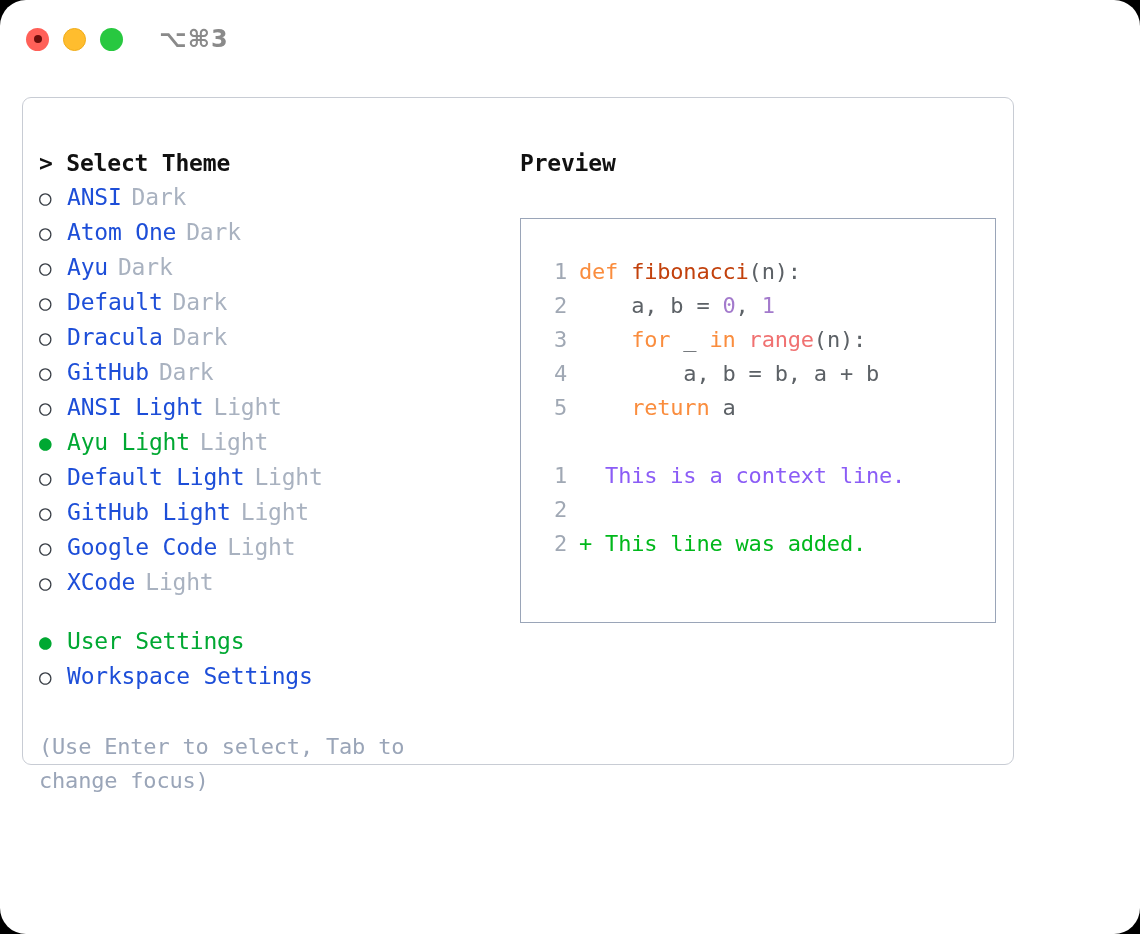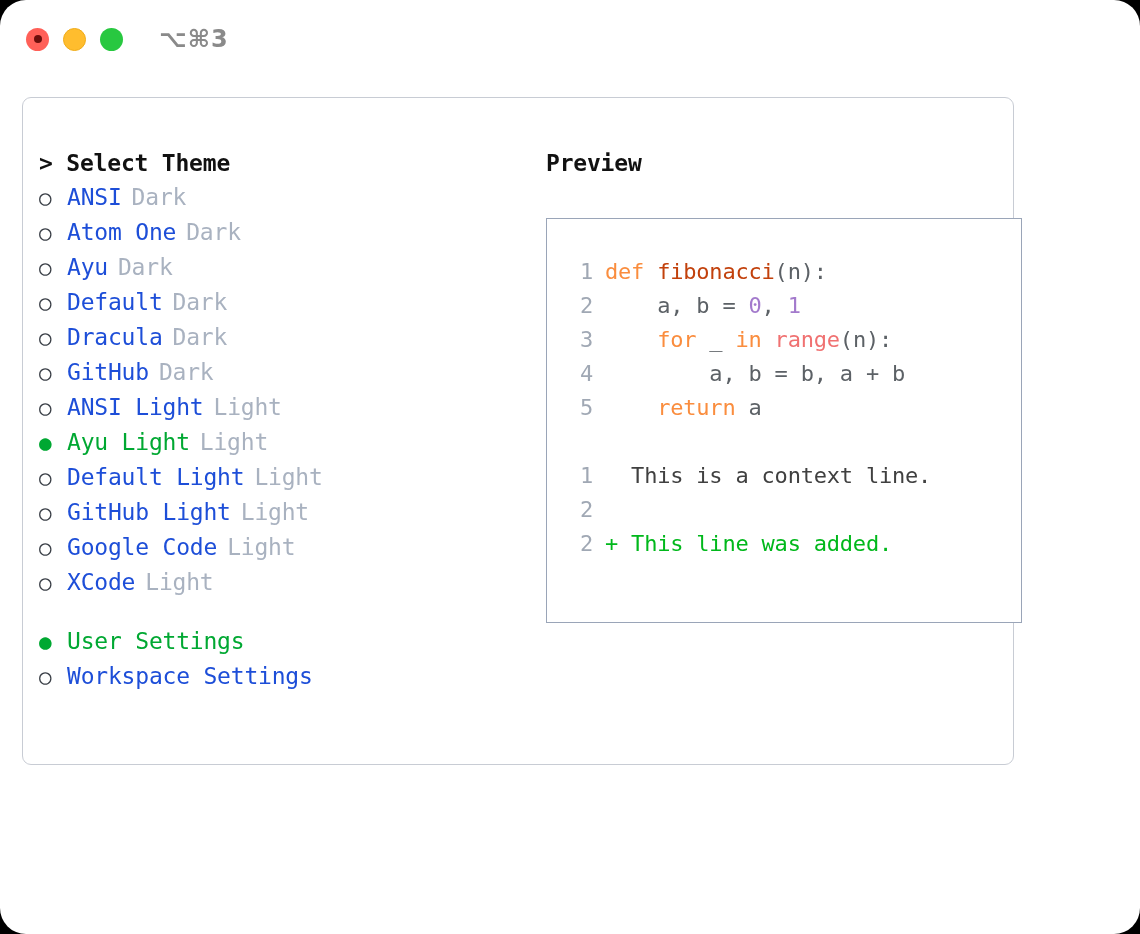--- a/index.html
+++ b/index.html
@@ -138,21 +138,21 @@
     font-size: 22px;
     line-height: 34px;
     color: #9aa5b8;
     width: 420px;
     letter-spacing: -0.2px;
   }
 
   
   .right-col {
     position: absolute;
-    left: 494px;
+    left: 468px;
     top: 48px;
     width: 500px;
     padding-left: 29px;
   }
   .preview-title {
     font-size: 23px;
     font-weight: bold;
     color: #111111;
     letter-spacing: -0.2px;
     line-height: 34px;
@@ -188,21 +188,21 @@
 
   
   .tok-kw    { color: #fa8d3e; }
   .tok-fn    { color: #c2410c; }
   .tok-num   { color: #a37acc; }
   .tok-built { color: #f07171; }
   .tok-punct { color: #5c6166; }
   .tok-plain { color: #5c6166; }
 
   
-  .diff-ctx { color: #404040; text-align: right; }
+  .diff-ctx { color: #8b5cf6; text-align: right; }
   .diff-del { color: #c0171a; }
   .diff-add { color: #00b81b; }
 </style>
 </head>
 <body>
 
 <div class="window">
 
   <div class="titlebar">
     <div class="dots">
@@ -236,20 +236,21 @@
           </div>
 
         <div class="spacer-sm"></div>
 
 
         <div id="apply-list">
             <div class="opt-row selected"><span class="marker">●</span><span class="opt-label">User Settings</span></div>
             <div class="opt-row"><span class="marker">○</span><span class="opt-label">Workspace Settings</span></div>
           </div>
 
+        <div class="hint">(Use Enter to select, Tab to change focus)</div>
       </div>
 
       <div class="right-col">
         <div class="preview-title">Preview</div>
 
         <div class="preview-box">
           <div id="code-sample">
               <div class="code-line"><span class="lineno">1</span><span class="code-text"><span class="tok-kw">def </span><span class="tok-fn">fibonacci</span><span class="tok-punct">(n):</span></span></div>
               <div class="code-line"><span class="lineno">2</span><span class="code-text"><span class="tok-plain">    a, b = </span><span class="tok-num">0</span><span class="tok-plain">, </span><span class="tok-num">1</span></span></div>
               <div class="code-line"><span class="lineno">3</span><span class="code-text"><span class="tok-kw">    for</span><span class="tok-plain"> _ </span><span class="tok-kw">in</span><span class="tok-plain"> </span><span class="tok-built">range</span><span class="tok-punct">(n):</span></span></div>

